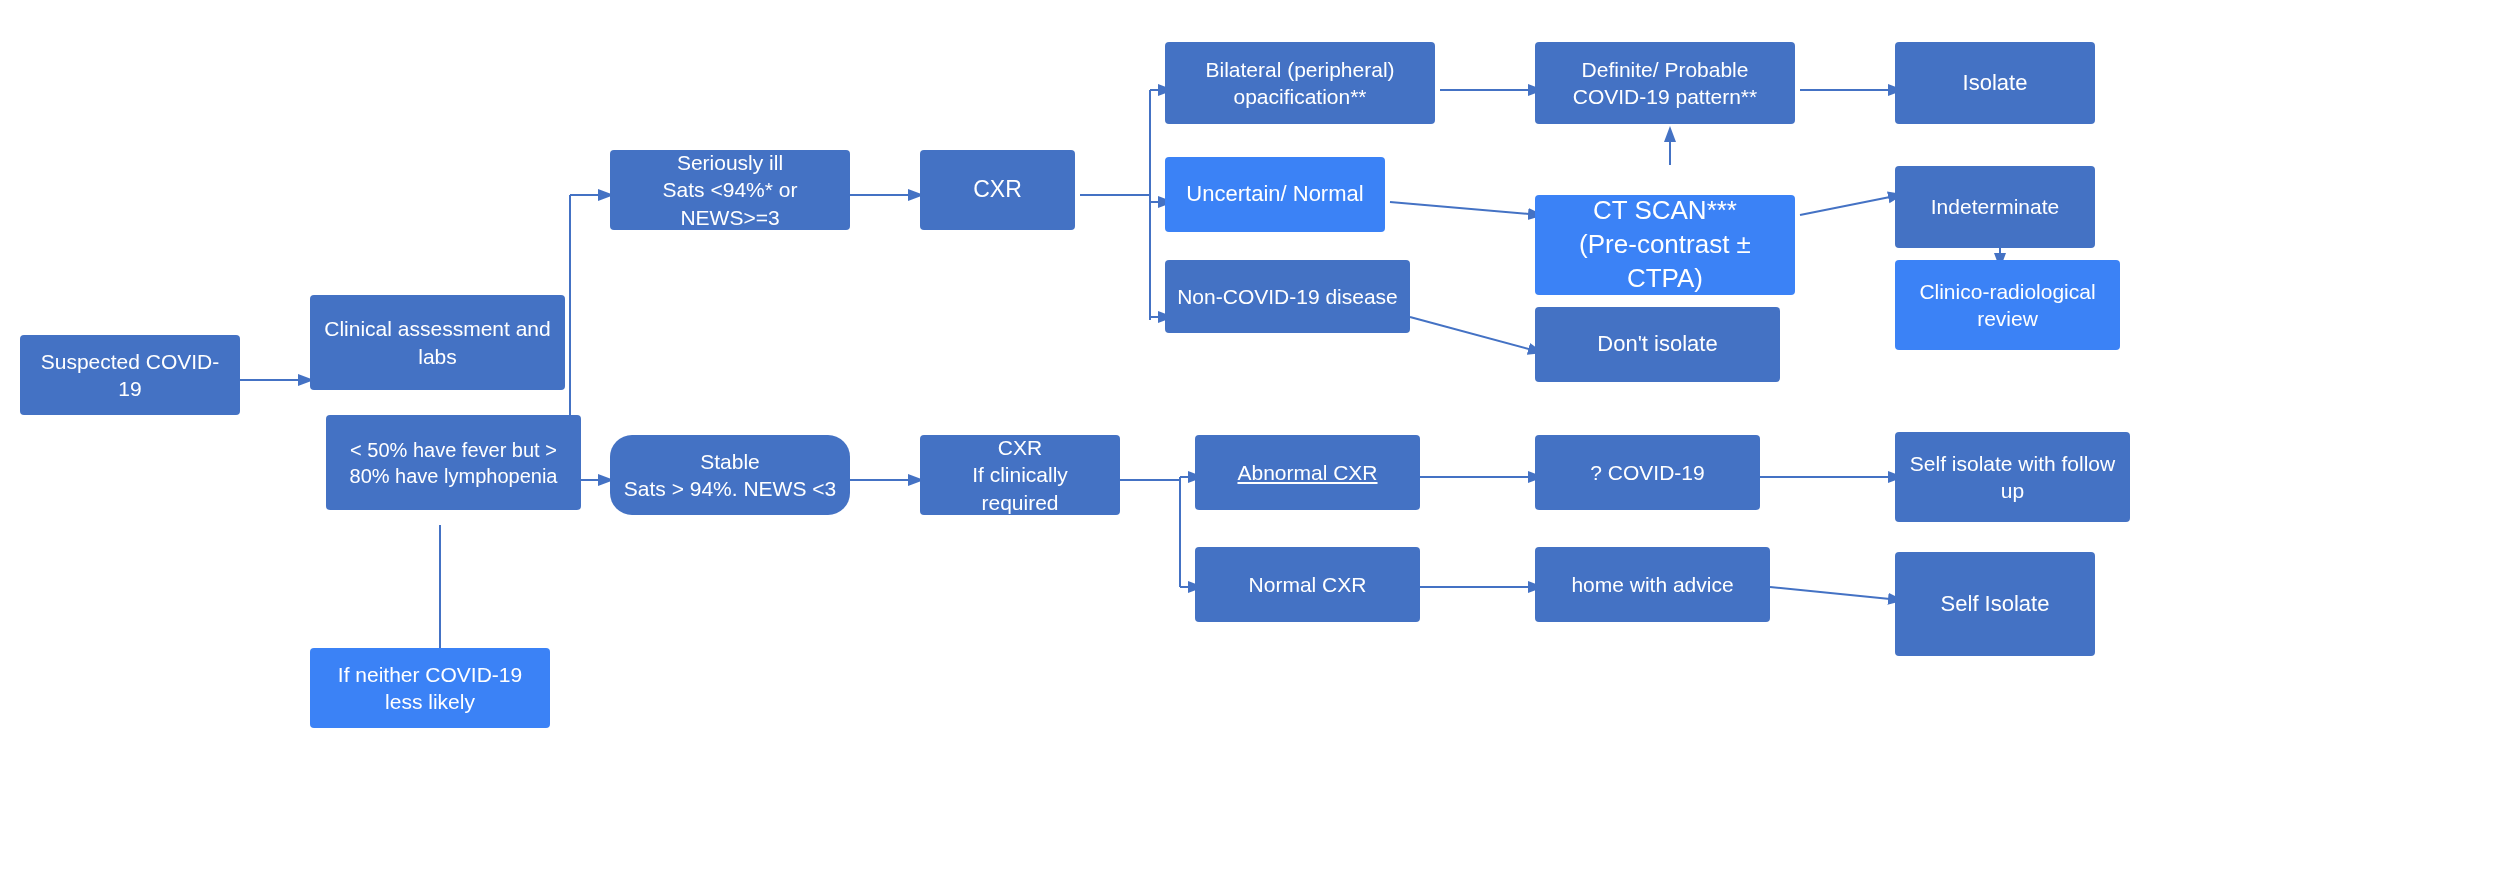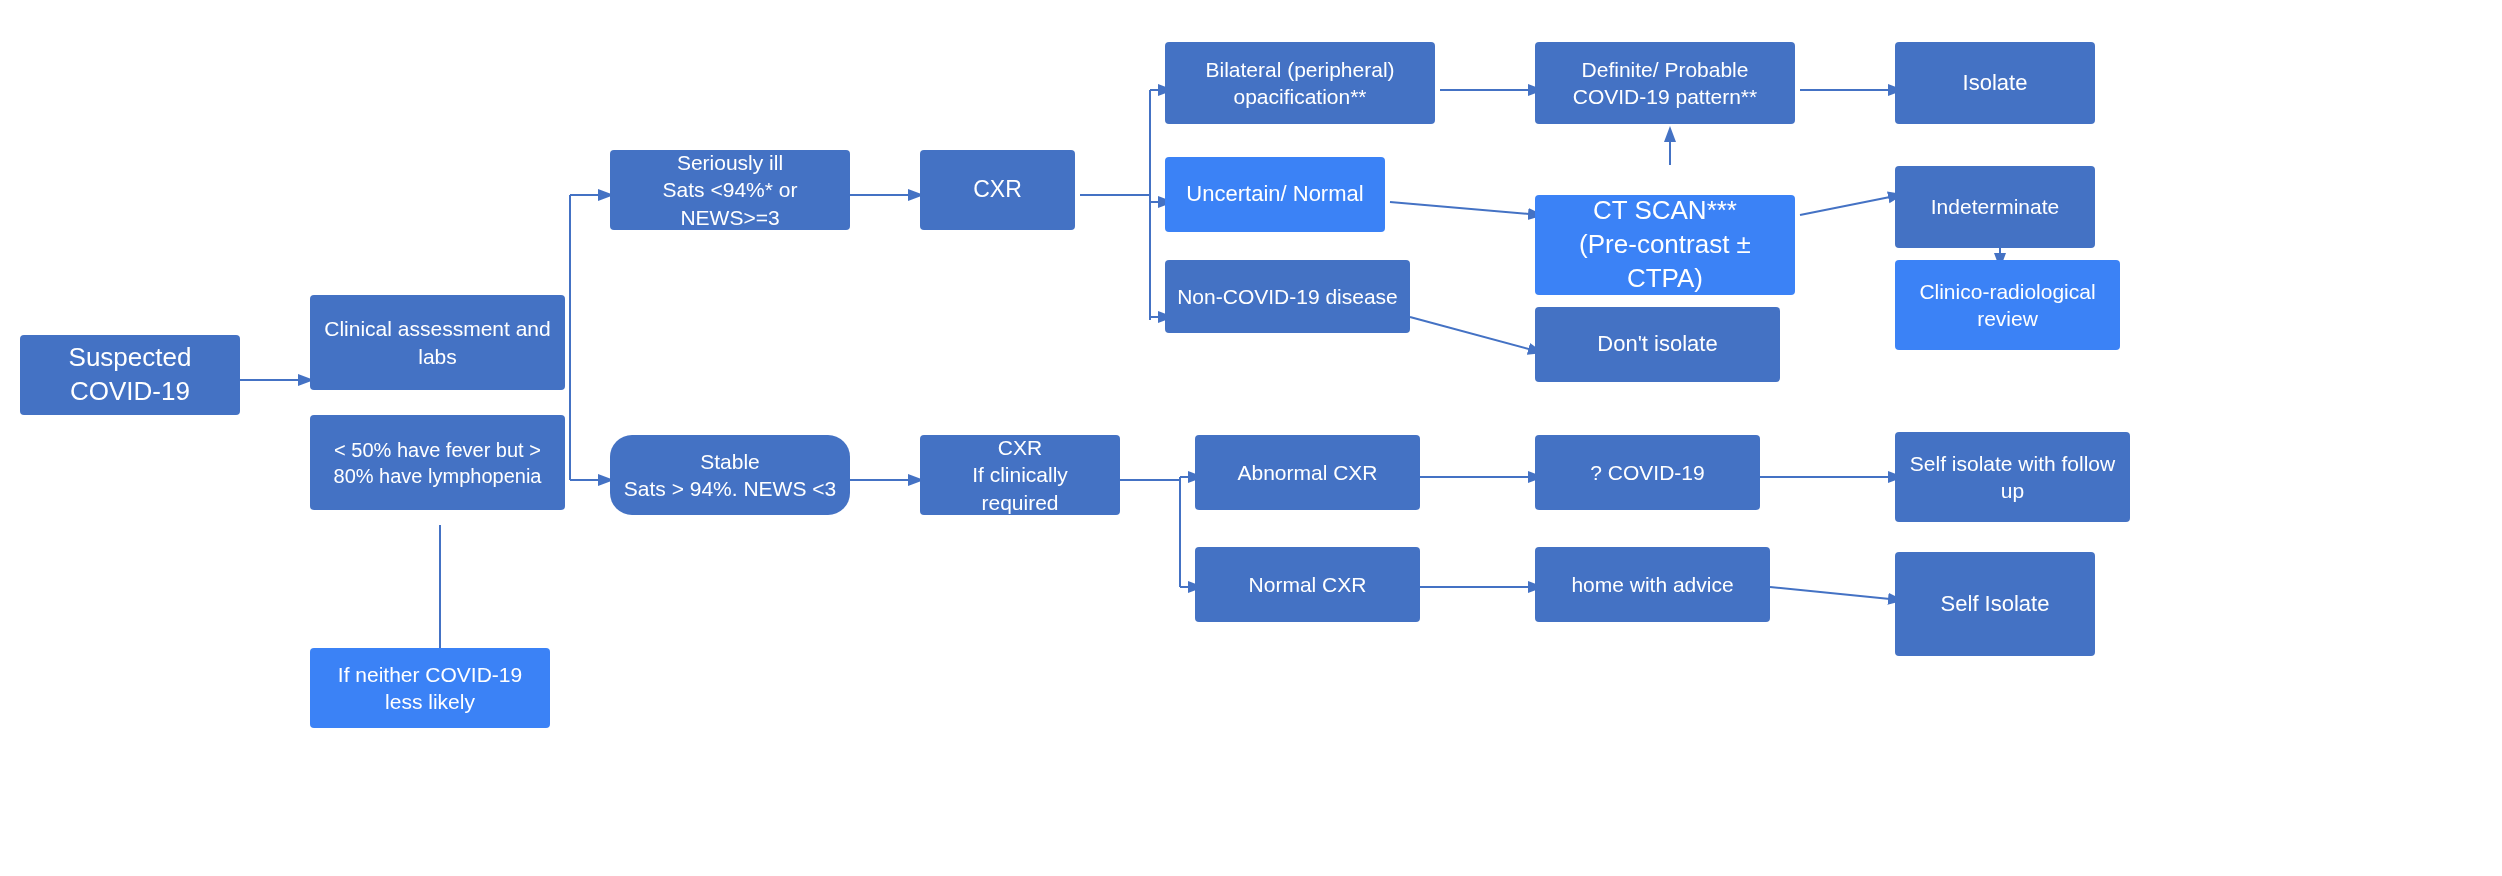--- a/index.html
+++ b/index.html
@@ -114,43 +114,43 @@
     <line x1="1760" y1="477" x2="1900" y2="477" marker-end="url(#arrow)"></line>
 
     <line x1="1770" y1="587" x2="1900" y2="600" marker-end="url(#arrow)"></line>
 
     <line x1="1420" y1="477" x2="1540" y2="477" marker-end="url(#arrow)"></line>
 
     <line x1="1420" y1="587" x2="1540" y2="587" marker-end="url(#arrow)"></line>
 
   </svg>
 
-  <div class="node node-blue" style="left:20px;top:335px;width:220px;height:80px;font-size:26px;">Suspected COVID-19</div>
+  <div class="node node-blue" style="left:20px;top:335px;width:220px;height:80px;font-size:21px;">Suspected COVID-19</div>
 
   <div class="node node-blue" style="left:310px;top:295px;width:255px;height:95px;font-size:21px;">Clinical assessment and labs</div>
 
-  <div class="node node-blue" style="left:310px;top:415px;width:255px;height:95px;font-size:20px;">&lt; 50% have fever but &gt; 80% have lymphopenia</div>
+  <div class="node node-blue" style="left:326px;top:415px;width:255px;height:95px;font-size:20px;">&lt; 50% have fever but &gt; 80% have lymphopenia</div>
 
   <div class="node node-orange" style="left:310px;top:648px;width:240px;height:80px;font-size:21px;">If neither COVID-19 less likely</div>
 
   <div class="node node-blue" style="left:610px;top:150px;width:240px;height:80px;font-size:21px;">Seriously ill<br>Sats &lt;94%* or NEWS&gt;=3</div>
 
   <div class="node node-blue" style="left:610px;top:435px;width:240px;height:80px;font-size:21px;border-radius:22px;">Stable<br>Sats &gt; 94%. NEWS &lt;3</div>
 
   <div class="node node-blue" style="left:920px;top:150px;width:155px;height:80px;font-size:23px;">CXR</div>
 
   <div class="node node-blue" style="left:920px;top:435px;width:200px;height:80px;font-size:21px;">CXR<br>If clinically required</div>
 
   <div class="node node-blue" style="left:1165px;top:42px;width:270px;height:82px;font-size:21px;">Bilateral (peripheral) opacification**</div>
 
   <div class="node node-orange" style="left:1165px;top:157px;width:220px;height:75px;font-size:22px;">Uncertain/ Normal</div>
 
   <div class="node node-blue" style="left:1165px;top:260px;width:245px;height:73px;font-size:21px;text-align:center;">Non-COVID-19 disease</div>
 
-  <div class="node node-blue" style="left:1195px;top:435px;width:225px;height:75px;font-size:21px;">Abnormal CXR</div>
+  <div class="node node-blue" style="left:1195px;top:435px;width:225px;height:75px;font-size:21px;text-decoration:underline;">Abnormal CXR</div>
 
   <div class="node node-blue" style="left:1195px;top:547px;width:225px;height:75px;font-size:21px;">Normal CXR</div>
 
   <div class="node node-blue" style="left:1535px;top:42px;width:260px;height:82px;font-size:21px;">Definite/ Probable COVID-19 pattern**</div>
 
   <div class="node node-orange" style="left:1535px;top:155px;width:260px;height:100px;font-size:26px;margin-top:40px;">CT SCAN***<br>(Pre-contrast ± CTPA)</div>
 
   <div class="node node-blue" style="left:1535px;top:307px;width:245px;height:75px;font-size:22px;">Don't isolate</div>
 
   <div class="node node-blue" style="left:1535px;top:435px;width:225px;height:75px;font-size:21px;">? COVID-19</div>

